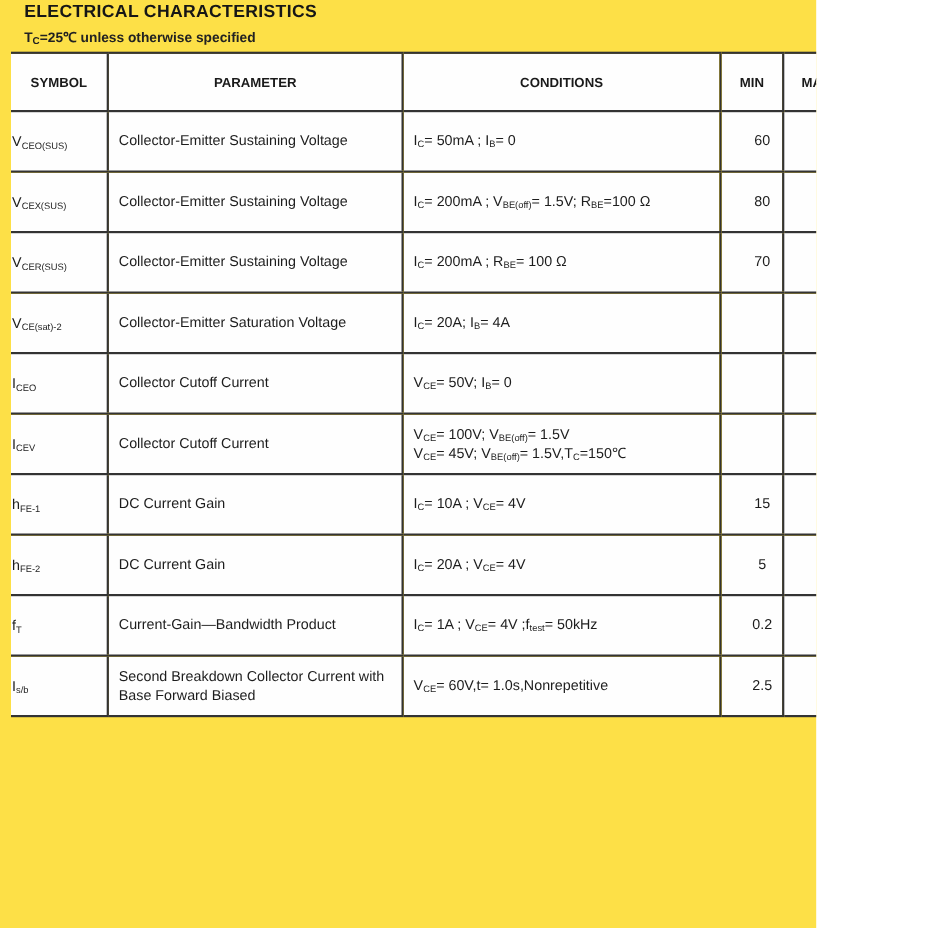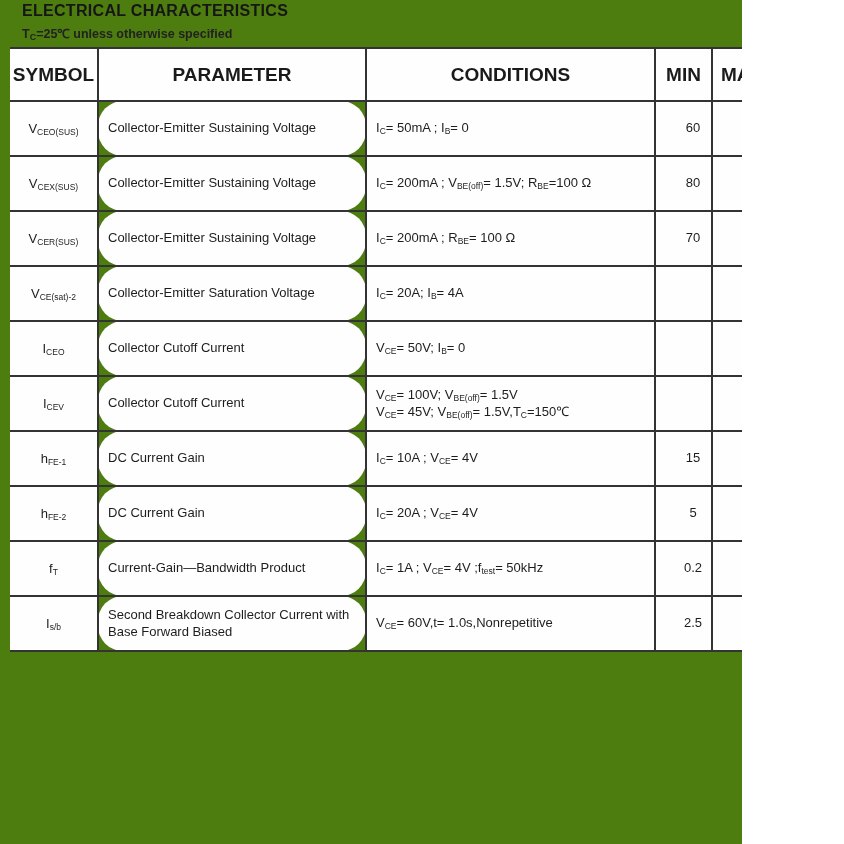--- a/index.html
+++ b/index.html
@@ -6,21 +6,21 @@
     margin: 0;
     padding: 0;
     background: #ffffff;
     font-family: "Liberation Sans", sans-serif;
     color: #1d1d1d;
   }
   .page {
     position: relative;
     width: 742px;
     height: 844px;
-    background: #4d7c0f;
+    background: #fde047;
     overflow: hidden;
   }
   .title {
     position: absolute;
     left: 22px;
     top: 2px;
     font-size: 16px;
     font-weight: bold;
     letter-spacing: 0.3px;
     color: #161616;
@@ -50,30 +50,30 @@
     overflow: hidden;
     background: #fefefe;
   }
   
   table.chars th + th,
   table.chars td + td {
     border-left: 2px solid #333333;
   }
   table.chars thead th {
     height: 49px;
-    font-size: 19px;
+    font-size: 12px;
     font-weight: bold;
     text-align: center;
     color: #1a1a1a;
   }
   table.chars tbody td {
     height: 49px;
   }
-  td.cell-sym   { text-align: center; }
-  td.cell-param { text-align: left; padding: 2px 6px 2px 9px; line-height: 1.25; border-radius: 25px; }
+  td.cell-sym   { }
+  td.cell-param { text-align: left; padding: 2px 6px 2px 9px; line-height: 1.25; }
   td.cell-cond  { text-align: left; padding: 2px 6px 2px 9px; line-height: 1.3; }
   td.cell-min, td.cell-max, td.cell-unit { text-align: center; line-height: 1.25; padding-left: 20px; }
   sub {
     font-size: 8.5px;
     line-height: 0;
     vertical-align: -2px;
     letter-spacing: 0;
   }
   .title sub, .subtitle sub { font-size: 9px; }
 </style>

